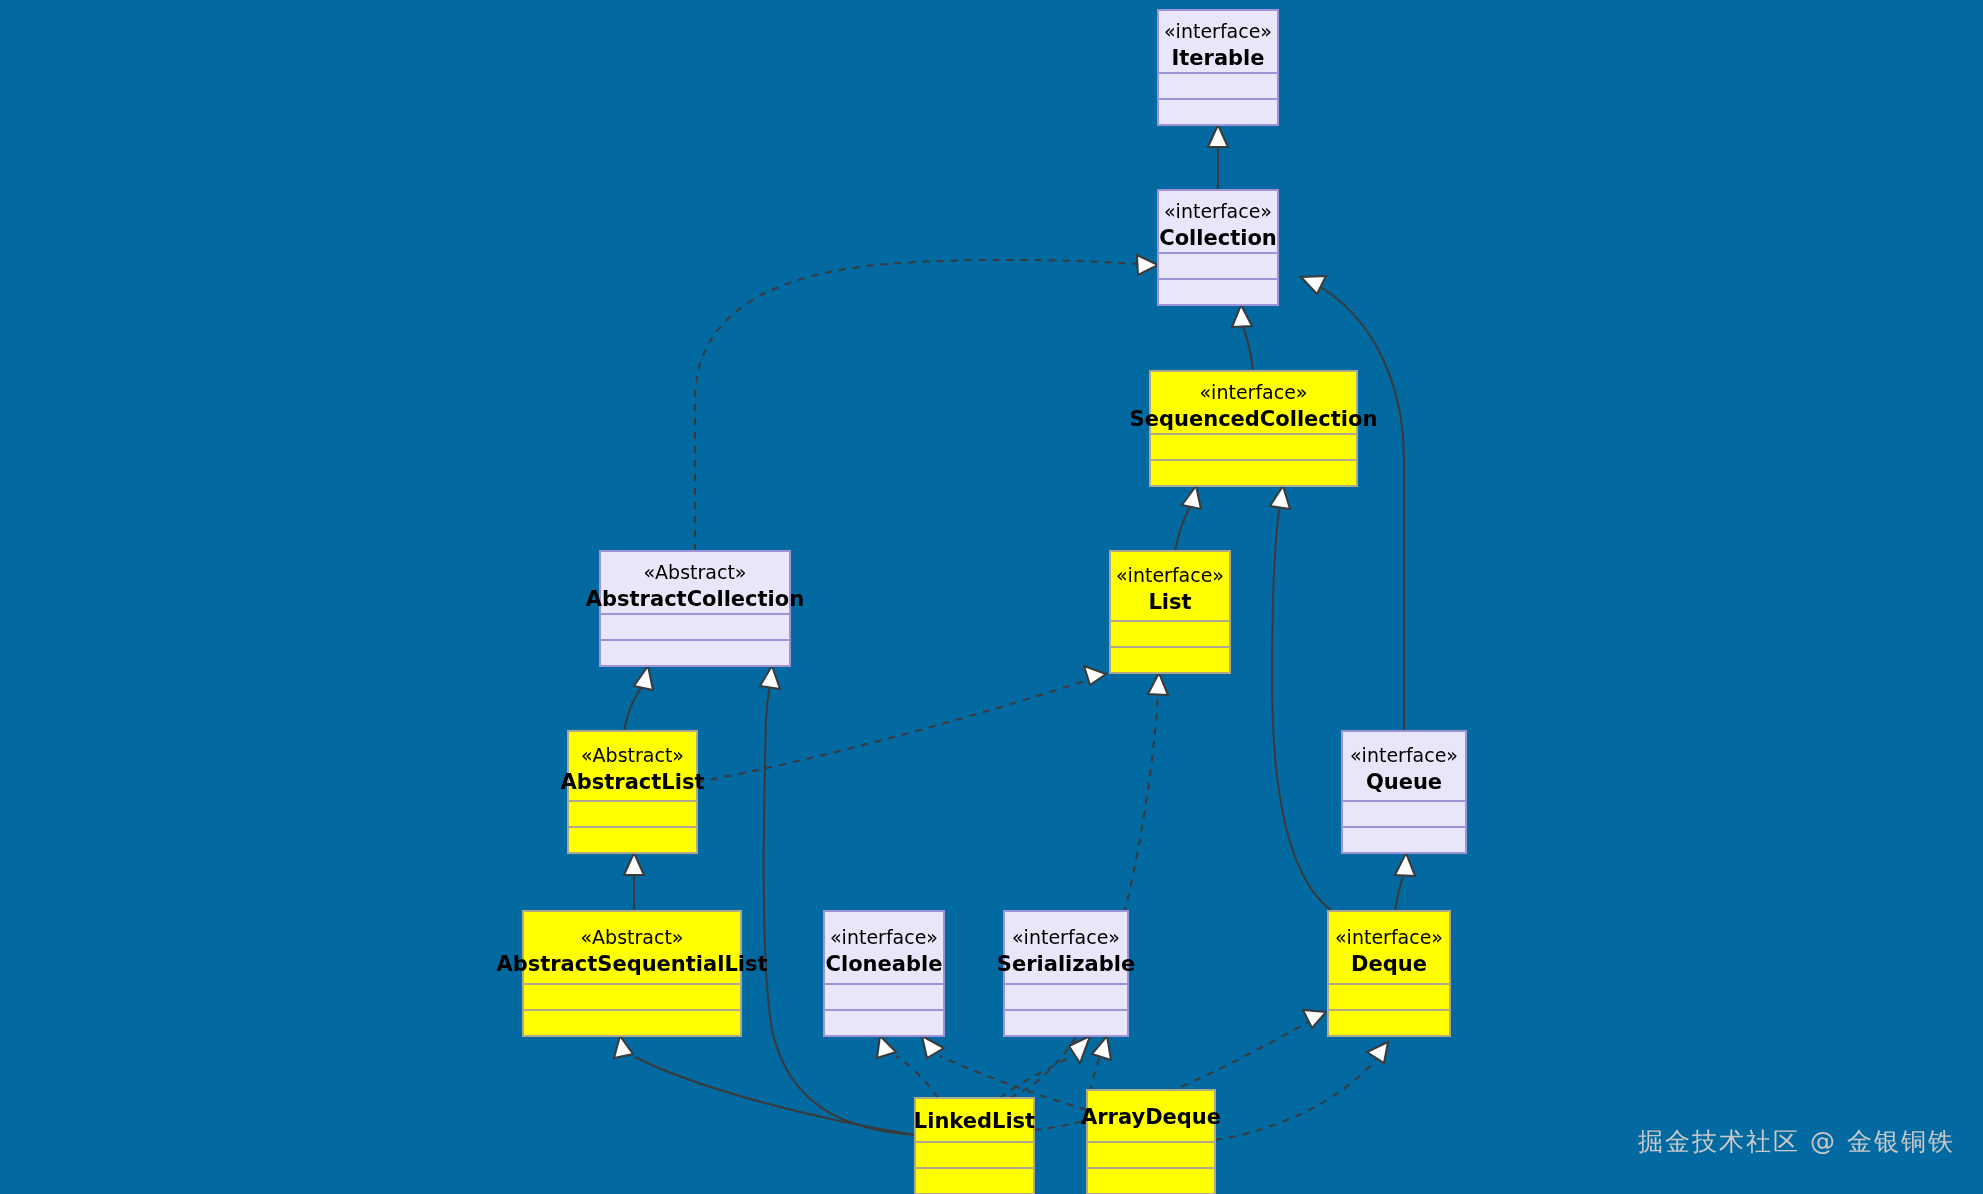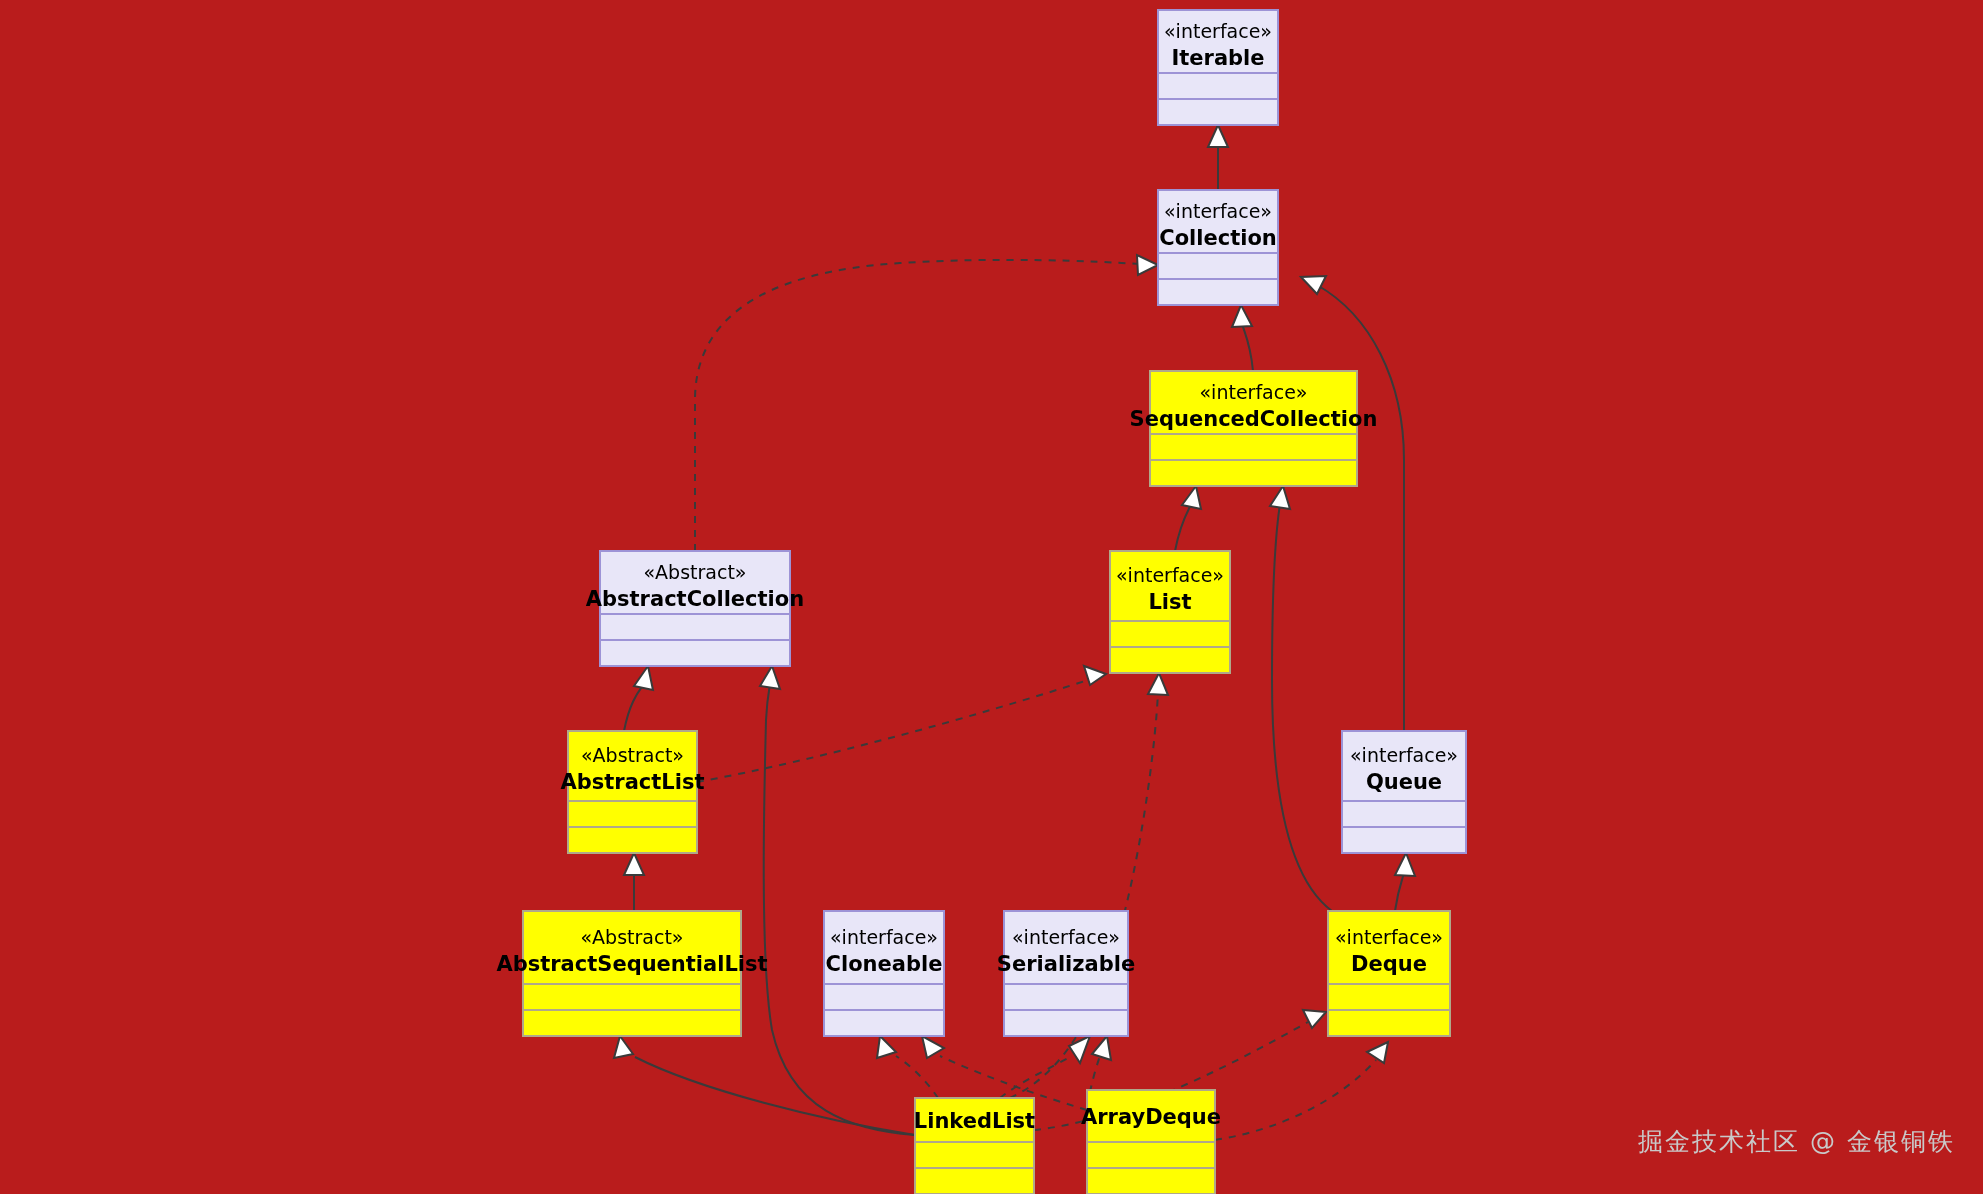--- a/index.html
+++ b/index.html
@@ -4,21 +4,21 @@
 <style>
   html, body {
     margin: 0;
     padding: 0;
     background: #ffffff;
   }
   #stage {
     position: relative;
     width: 1983px;
     height: 1194px;
-    background: #b91c1c;
+    background: #0369a1;
     overflow: hidden;
     font-family: "DejaVu Sans", sans-serif;
   }
   svg#diagram {
     position: absolute;
     top: 0; left: 0;
     width: 1983px;
     height: 1194px;
   }
   .uml-box-rect {

